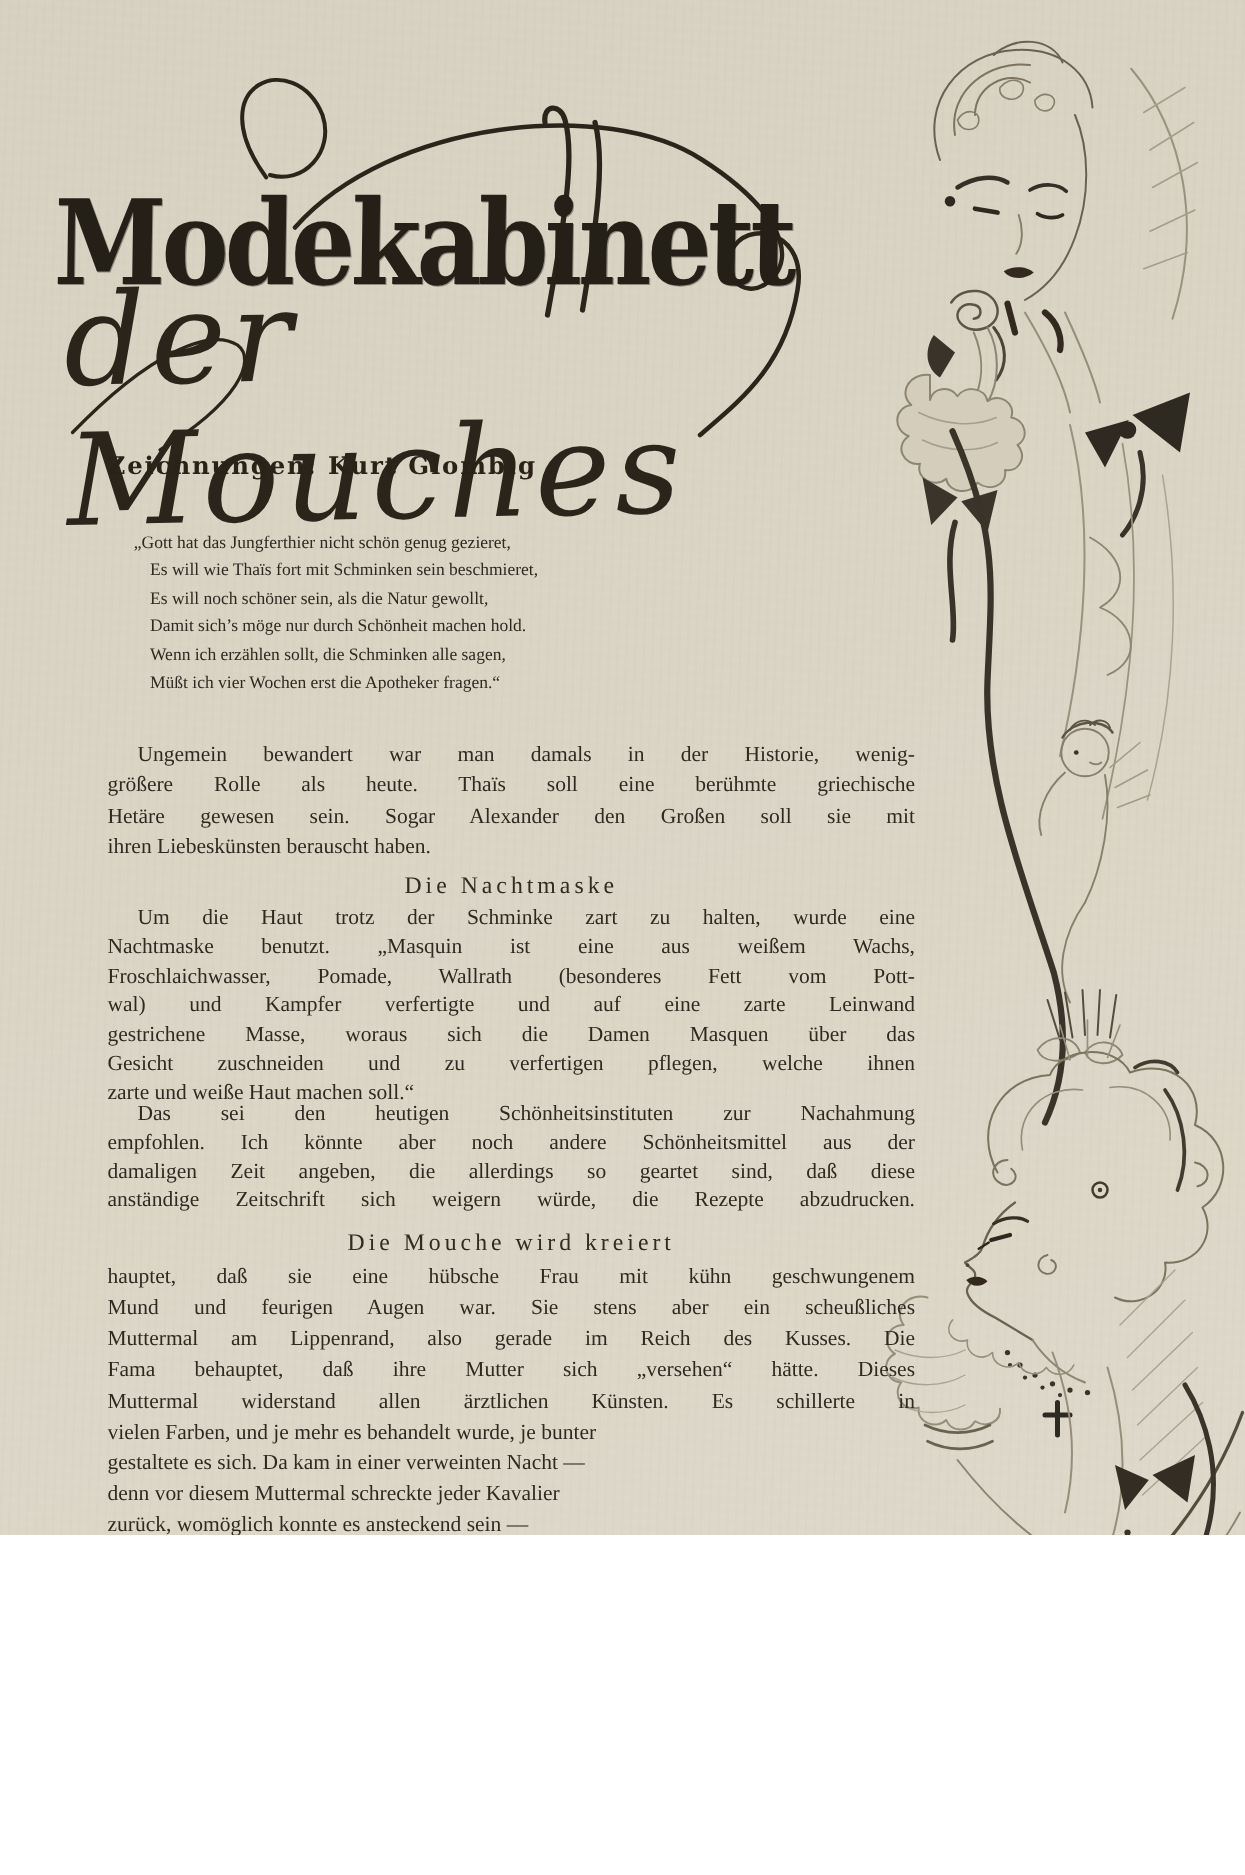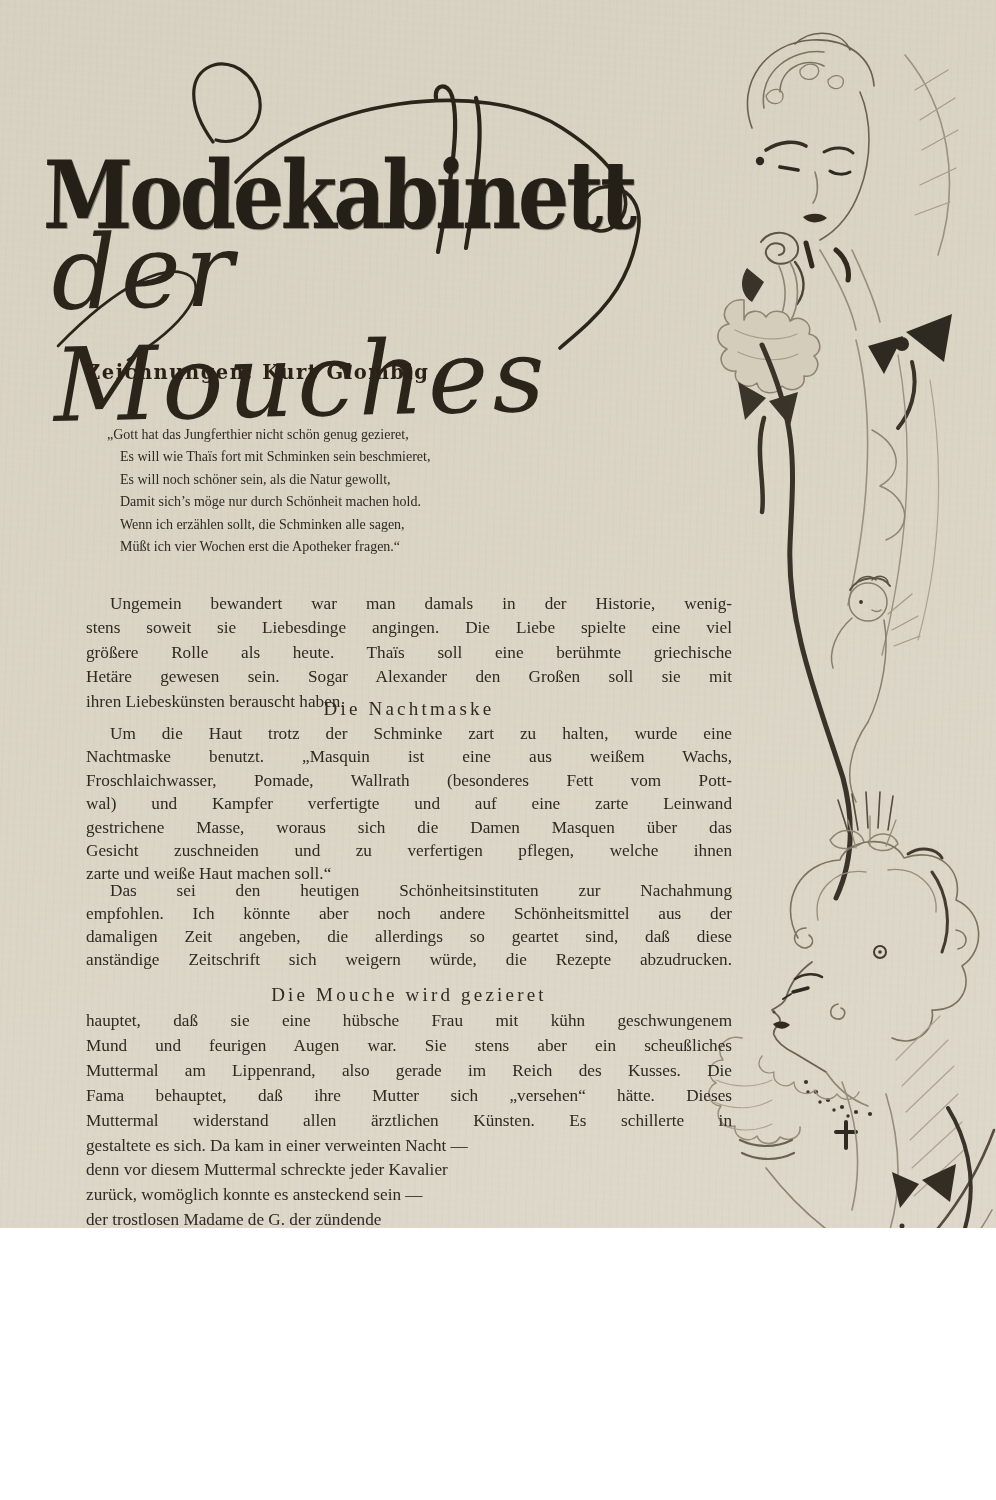--- a/index.html
+++ b/index.html
@@ -200,21 +200,20 @@
     <div class="poem-line q">„Gott hat das Jungferthier nicht schön genug gezieret,</div>
     <div class="poem-line">Es will wie Thaïs fort mit Schminken sein beschmieret,</div>
     <div class="poem-line">Es will noch schöner sein, als die Natur gewollt,</div>
     <div class="poem-line">Damit sich’s möge nur durch Schönheit machen hold.</div>
     <div class="poem-line">Wenn ich erzählen sollt, die Schminken alle sagen,</div>
     <div class="poem-line">Müßt ich vier Wochen erst die Apotheker fragen.“</div>
   </div>
 
   <div class="textcol" style="top:592px;">
     <div class="bline firstline">Ungemein bewandert war man damals in der Historie, wenig-</div>
-    <div class="bline">stens soweit sie Liebesdinge angingen. Die Liebe spielte eine viel</div>
     <div class="bline">größere Rolle als heute. Thaïs soll eine berühmte griechische</div>
     <div class="bline">Hetäre gewesen sein. Sogar Alexander den Großen soll sie mit</div>
     <div class="bline lastline">ihren Liebeskünsten berauscht haben.</div>
   </div>
 
   <div class="textcol section-heading" style="top:697px;">Die Nachtmaske</div>
   <div class="textcol p2" style="top:722px;">
     <div class="bline firstline">Um die Haut trotz der Schminke zart zu halten, wurde eine</div>
     <div class="bline">Nachtmaske benutzt. „Masquin ist eine aus weißem Wachs,</div>
     <div class="bline">Froschlaichwasser, Pomade, Wallrath (besonderes Fett vom Pott-</div>
@@ -224,27 +223,28 @@
     <div class="bline lastline">zarte und weiße Haut machen soll.“</div>
   </div>
 
   <div class="textcol p3" style="top:880px;">
     <div class="bline firstline">Das sei den heutigen Schönheitsinstituten zur Nachahmung</div>
     <div class="bline">empfohlen. Ich könnte aber noch andere Schönheitsmittel aus der</div>
     <div class="bline">damaligen Zeit angeben, die allerdings so geartet sind, daß diese</div>
     <div class="bline">anständige Zeitschrift sich weigern würde, die Rezepte abzudrucken.</div>
   </div>
 
-  <div class="textcol section-heading" style="top:983px;">Die Mouche wird gezieret</div>
+  <div class="textcol section-heading" style="top:983px;">Die Mouche wird kreiert</div>
   <div class="textcol p4" style="top:1009px;">
     <div class="bline">hauptet, daß sie eine hübsche Frau mit kühn geschwungenem</div>
     <div class="bline">Mund und feurigen Augen war. Sie stens aber ein scheußliches</div>
     <div class="bline">Muttermal am Lippenrand, also gerade im Reich des Kusses. Die</div>
     <div class="bline">Fama behauptet, daß ihre Mutter sich „versehen“ hätte. Dieses</div>
     <div class="bline">Muttermal widerstand allen ärztlichen Künsten. Es schillerte in</div>
+    <div class="bline ragged">vielen Farben, und je mehr es behandelt wurde, je bunter</div>
     <div class="bline ragged">gestaltete es sich. Da kam in einer verweinten Nacht —</div>
     <div class="bline ragged">denn vor diesem Muttermal schreckte jeder Kavalier</div>
     <div class="bline ragged">zurück, womöglich konnte es ansteckend sein —</div>
     <div class="bline ragged">der trostlosen Madame de G. der zündende</div>
   </div>
 
   <div class="signature">Kurt Glombig</div>
 </div>
 
 </body></html>

